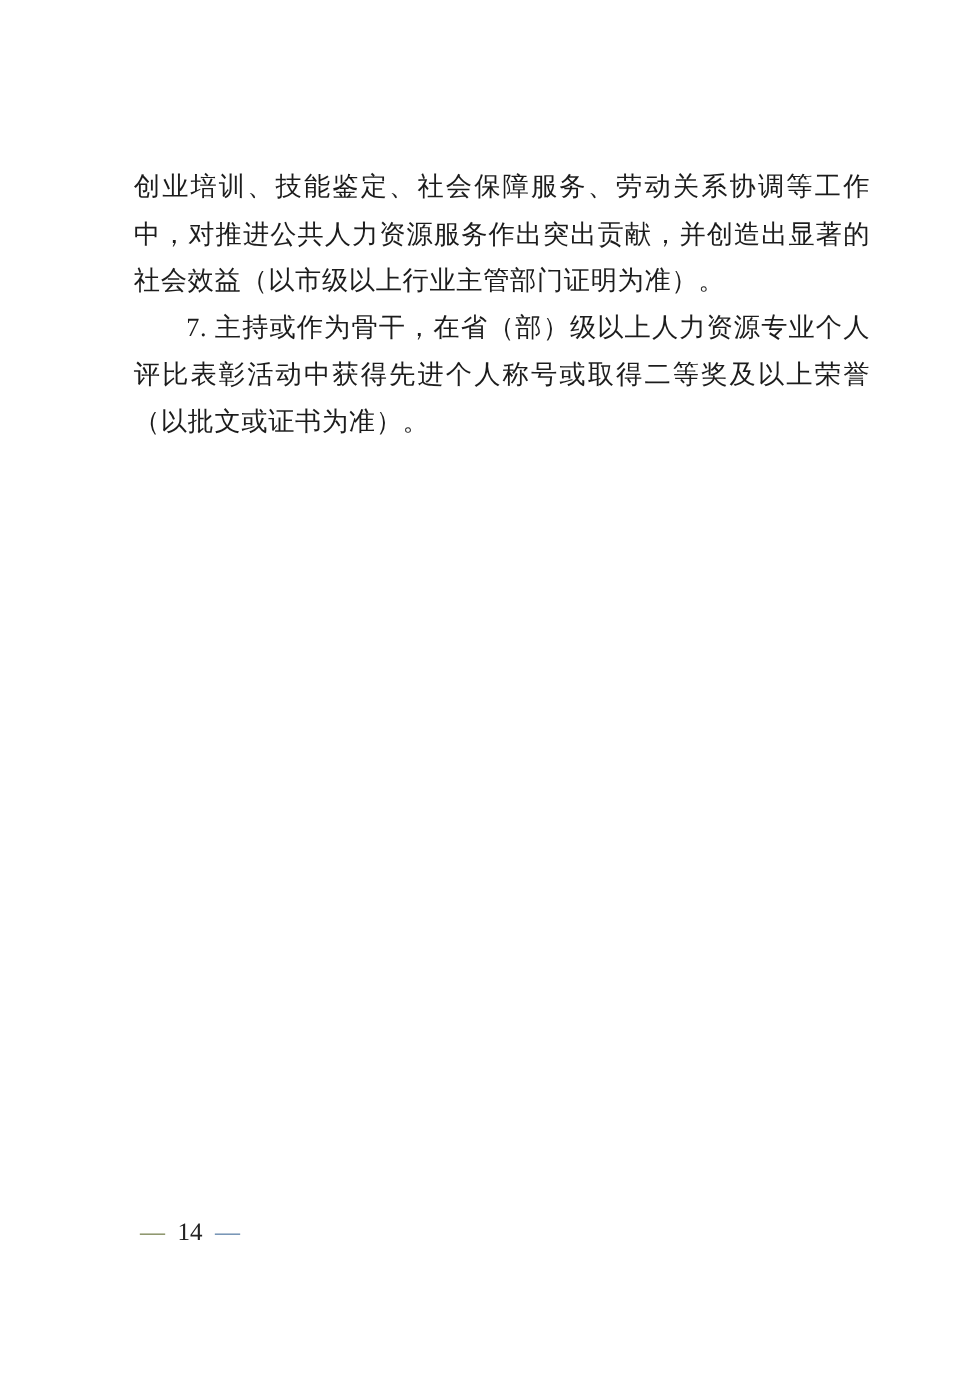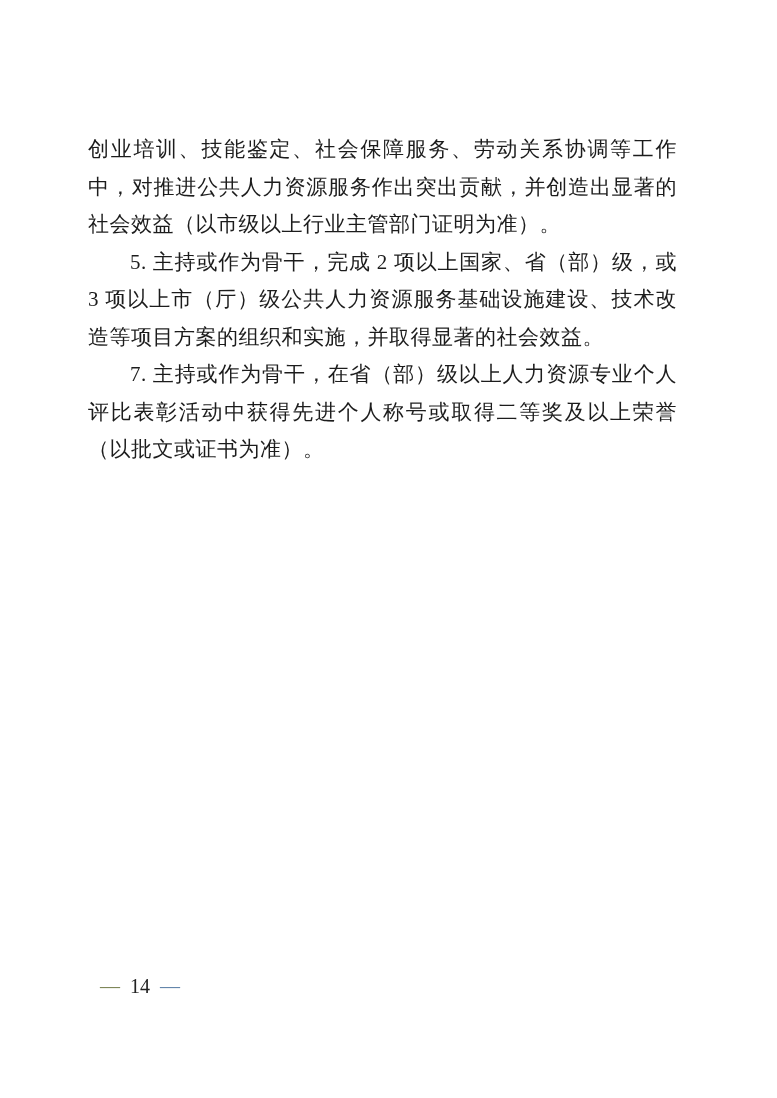--- a/index.html
+++ b/index.html
@@ -10,42 +10,42 @@
   .page {
     position: relative;
     width: 777px;
     height: 1098px;
     margin: 0 auto;
     background: #ffffff;
     overflow: hidden;
   }
   .doc-body {
     position: absolute;
-    left: 88px;
+    left: 107px;
     top: 131px;
     width: 589px;
     font-family: "Liberation Serif", "DejaVu Serif", serif;
     font-size: 21px;
     line-height: 37.55px;
     color: #1c1c1c;
     text-align: justify;
     text-justify: inter-character;
     letter-spacing: 0.5px;
   }
   .doc-body p {
     margin: 0;
     padding: 0;
     text-indent: 2em;
   }
   .doc-body p.no-indent {
     text-indent: 0;
   }
   .footer {
     position: absolute;
-    left: 100px;
+    left: 112px;
     top: 972px;
     font-family: "Liberation Serif", "DejaVu Serif", serif;
     font-size: 20px;
     line-height: 28px;
     color: #1c1c1c;
     white-space: nowrap;
   }
   .footer .dash-left {
     color: #77804f;
     padding-right: 10px;
@@ -58,21 +58,20 @@
     color: #222222;
   }
 </style>
 </head>
 <body>
 
 <div class="page">
 
   <div class="doc-body">
     <p class="no-indent">创业培训、技能鉴定、社会保障服务、劳动关系协调等工作中，对推进公共人力资源服务作出突出贡献，并创造出显著的社会效益（以市级以上行业主管部门证明为准）。</p>
-    <p>5. 主持或作为骨干，完成 2 项以上国家、省（部）级，或 3 项以上市（厅）级公共人力资源服务基础设施建设、技术改造等项目方案的组织和实施，并取得显著的社会效益。</p>
     <p>7. 主持或作为骨干，在省（部）级以上人力资源专业个人评比表彰活动中获得先进个人称号或取得二等奖及以上荣誉（以批文或证书为准）。</p>
   </div>
 
   <div class="footer">
     <span class="dash-left">—</span><span class="page-num">14</span><span class="dash-right">—</span>
   </div>
 
 </div>
 
 </body></html>

